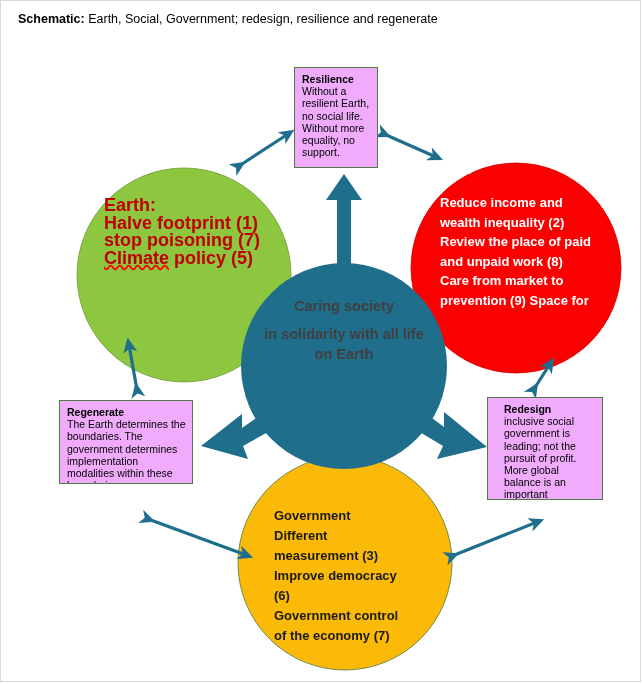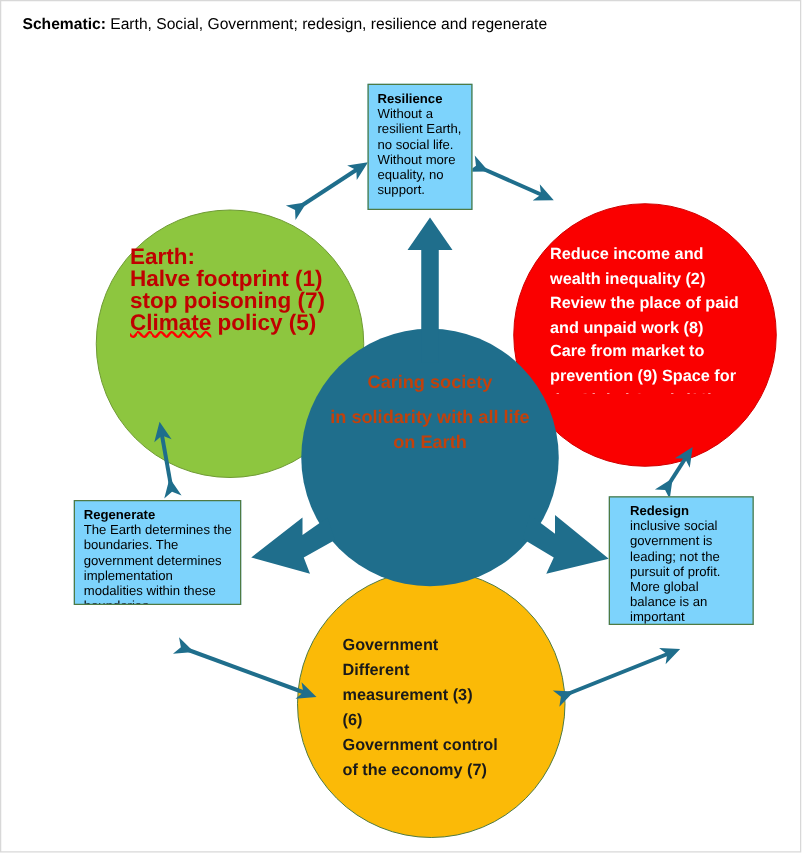--- a/index.html
+++ b/index.html
@@ -29,21 +29,21 @@
   #stage{
     position:absolute;left:0;top:0;width:643px;height:684px;
   }
 
   
   .node-text{
     position:absolute;
     box-sizing:border-box;
   }
   .boxed{
-    background:#7dd3fc;
+    background:#f0abfc;
     border:1px solid #4f7a43;
     padding:5px 6px 5px 7px;
     overflow:hidden;
   }
   .bx-title{font-weight:bold;}
   .t-small{font-size:10.5px;line-height:12.2px;}
 
   #resilience-box{left:294px;top:67px;width:84px;height:101px;}
   #regenerate-box{left:59px;top:400px;width:134px;height:84px;}
   #redesign-box{left:487px;top:397px;width:116px;height:103px;padding-left:16px;}
@@ -68,21 +68,21 @@
     left:440px;top:193px;width:152px;height:122px;
     font-size:13px;line-height:19.5px;
     font-weight:bold;color:#ffffff;
     overflow:hidden;
   }
 
   #center-text{
     left:258px;top:296px;width:172px;
     text-align:center;
     font-size:14.5px;line-height:20px;
-    font-weight:bold;color:#c2410c;
+    font-weight:bold;color:#404040;
   }
   #center-text .gap{display:block;height:8px;}
 
   #gov-text{
     left:274px;top:506px;width:168px;
     font-size:13px;line-height:20px;
     font-weight:bold;color:#1a1a1a;
   }
 </style>
 </head>
@@ -157,16 +157,17 @@
 <div id="redesign-box" class="node-text boxed t-small">
   <div class="bx-title">Redesign</div>
   <div>inclusive social government is leading; not the pursuit of profit. More global balance is an important</div>
   <div class="cond">condition</div>
 </div>
 
 <div id="gov-text" class="node-text">
   <div>Government</div>
   <div>Different</div>
   <div>measurement (3)</div>
+  <div>Improve democracy</div>
   <div>(6)</div>
   <div>Government control</div>
   <div>of the economy (7)</div>
 </div>
 
 </body></html>

